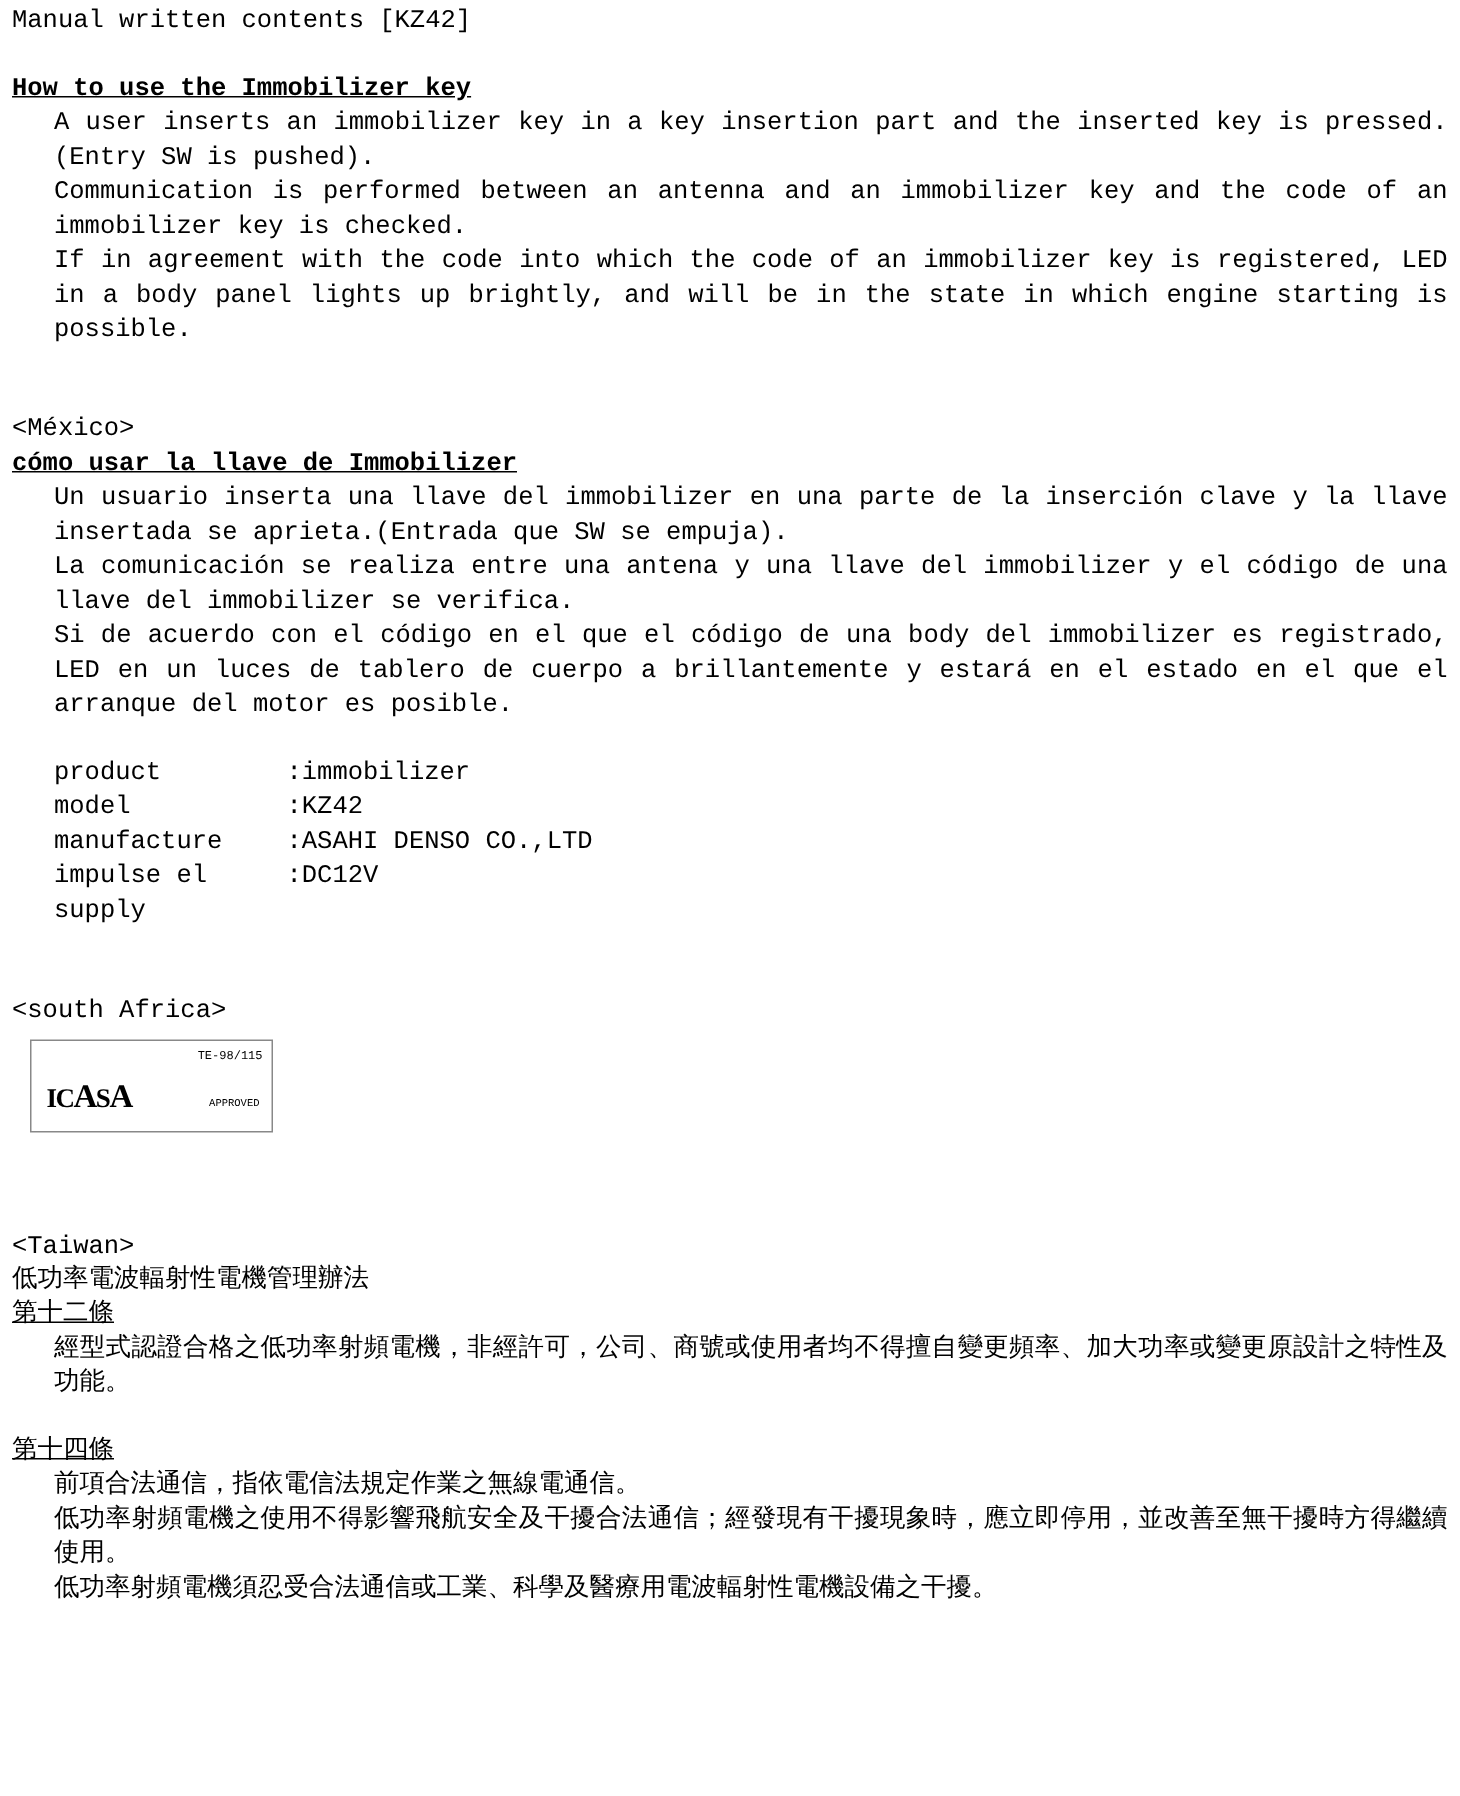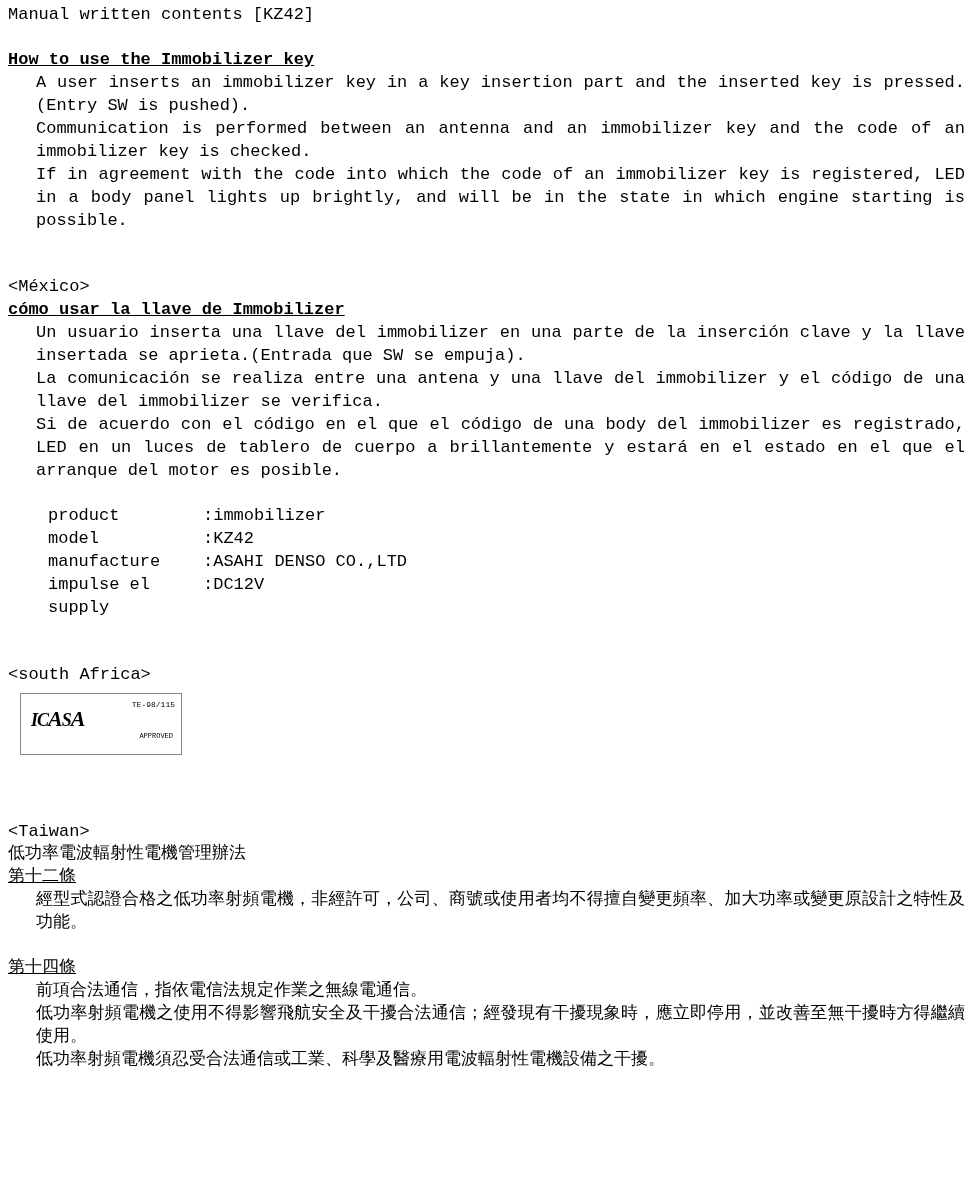--- a/index.html
+++ b/index.html
@@ -34,38 +34,36 @@
       height: 44px;
     }
     .spec-table {
       padding-left: 28px;
     }
     .spec-row {
       display: flex;
     }
     .spec-label {
       width: 155px;
-      margin-left: 12px;
     }
     .icasa-box {
       margin-left: 12px;
       margin-top: 6px;
       border: 1px solid #888;
       width: 160px;
       height: 60px;
       display: flex;
       position: relative;
       background: #fff;
     }
     .icasa-logo {
       position: absolute;
       left: 10px;
-      top: 10px;
+      top: 22px;
       font-family: serif;
-      font-style: italic;
       font-weight: bold;
       font-size: 18px;
       letter-spacing: -1px;
     }
     .icasa-logo .bigA {
       font-size: 22px;
     }
     .icasa-right {
       position: absolute;
       right: 6px;

